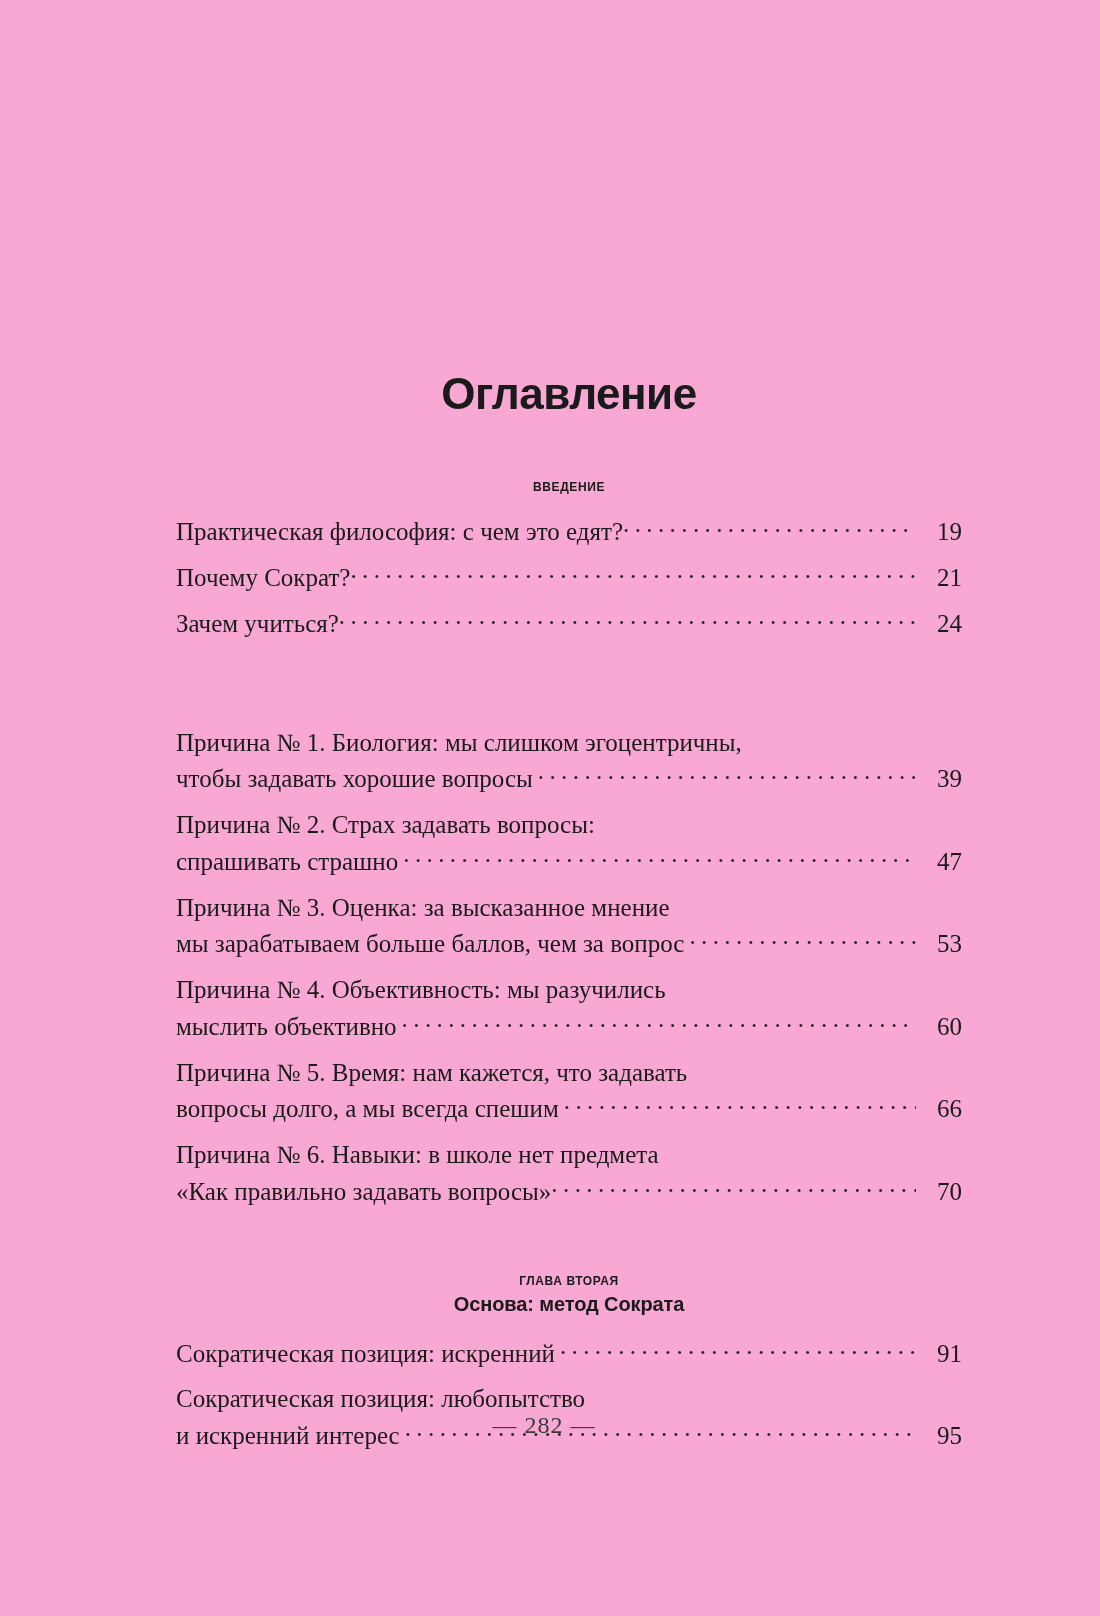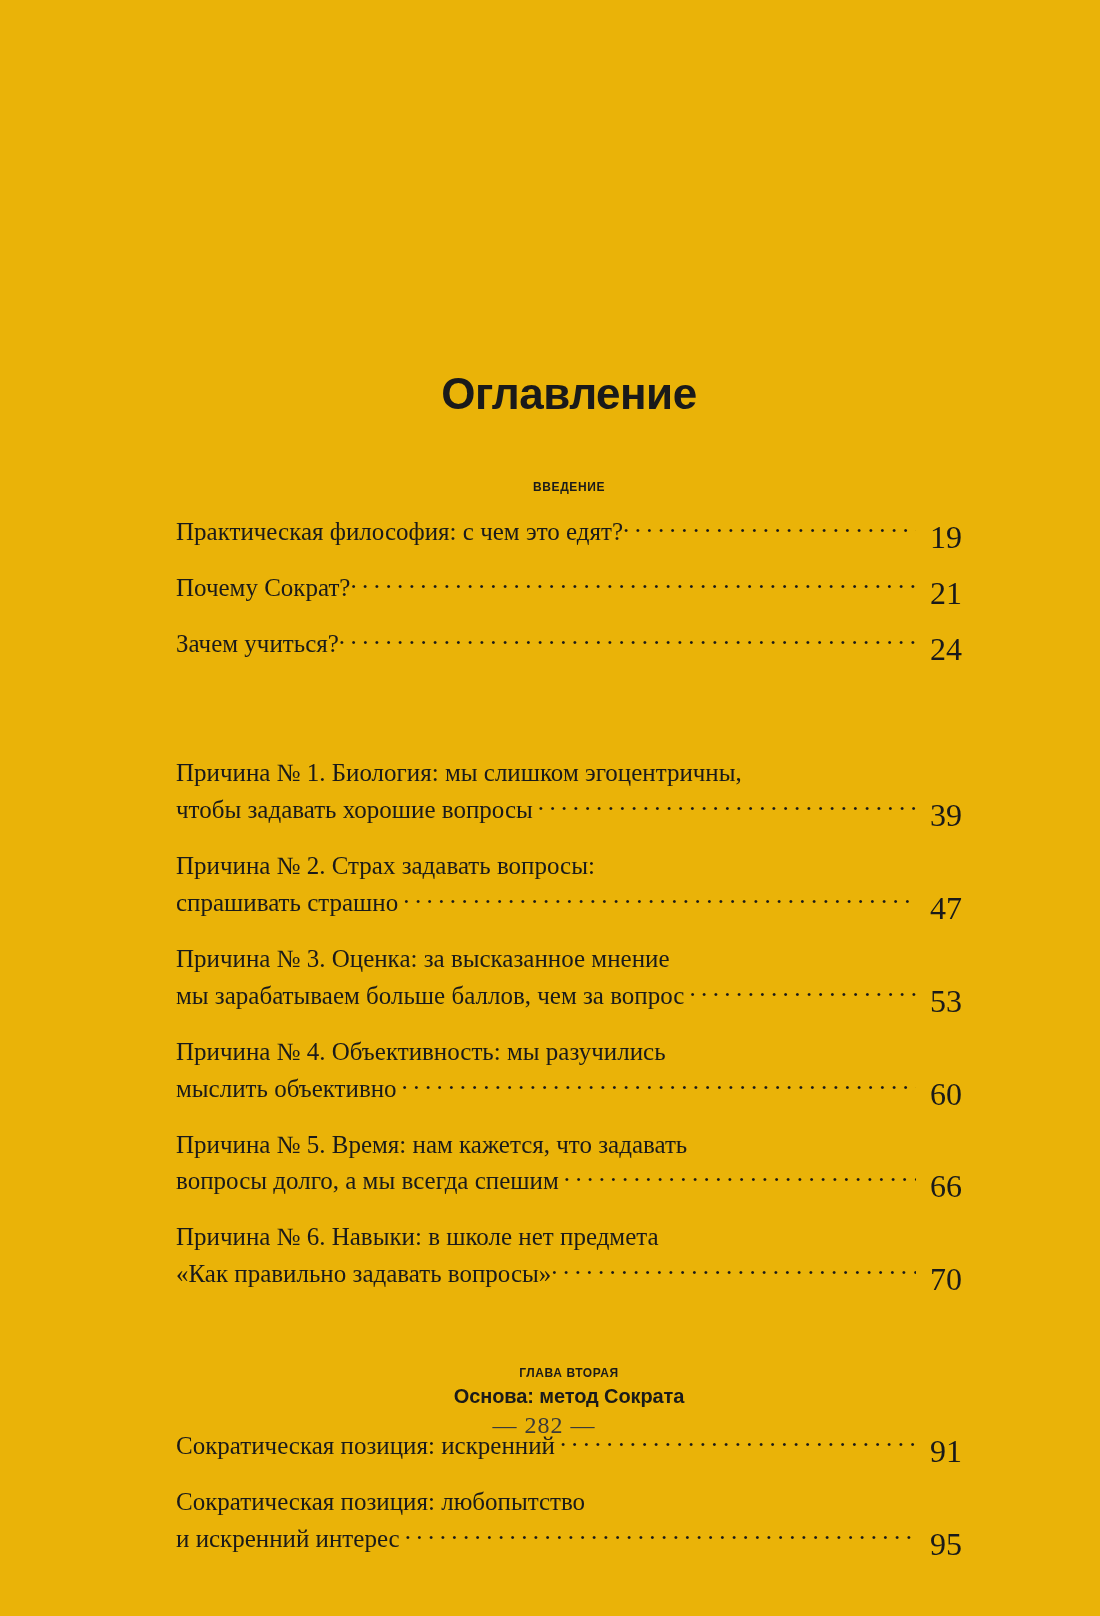--- a/index.html
+++ b/index.html
@@ -4,21 +4,21 @@
 <style>
   html, body {
     margin: 0;
     padding: 0;
     background: #ffffff;
   }
   .page {
     position: relative;
     width: 1100px;
     height: 1616px;
-    background: #eab308;
+    background: #f9a8d4;
     margin: 0 auto;
     overflow: hidden;
     box-sizing: border-box;
   }
   .content {
     position: absolute;
     left: 176px;
     top: 0;
     width: 786px;
   }
@@ -93,21 +93,21 @@
     color: #1a1a1a;
     font-size: 25px;
     letter-spacing: 5.4px;
     line-height: 1;
     transform: translateY(-3px);
   }
   .leader.tight { margin-left: 0px; }
   .page-num {
     flex: 0 0 auto;
     font-family: "Liberation Serif", serif;
-    font-size: 32px;
+    font-size: 25px;
     text-align: right;
     min-width: 42px;
     color: #1a1a1a;
   }
 
   
   .folio {
     position: absolute;
     left: 0;
     right: 12px;

